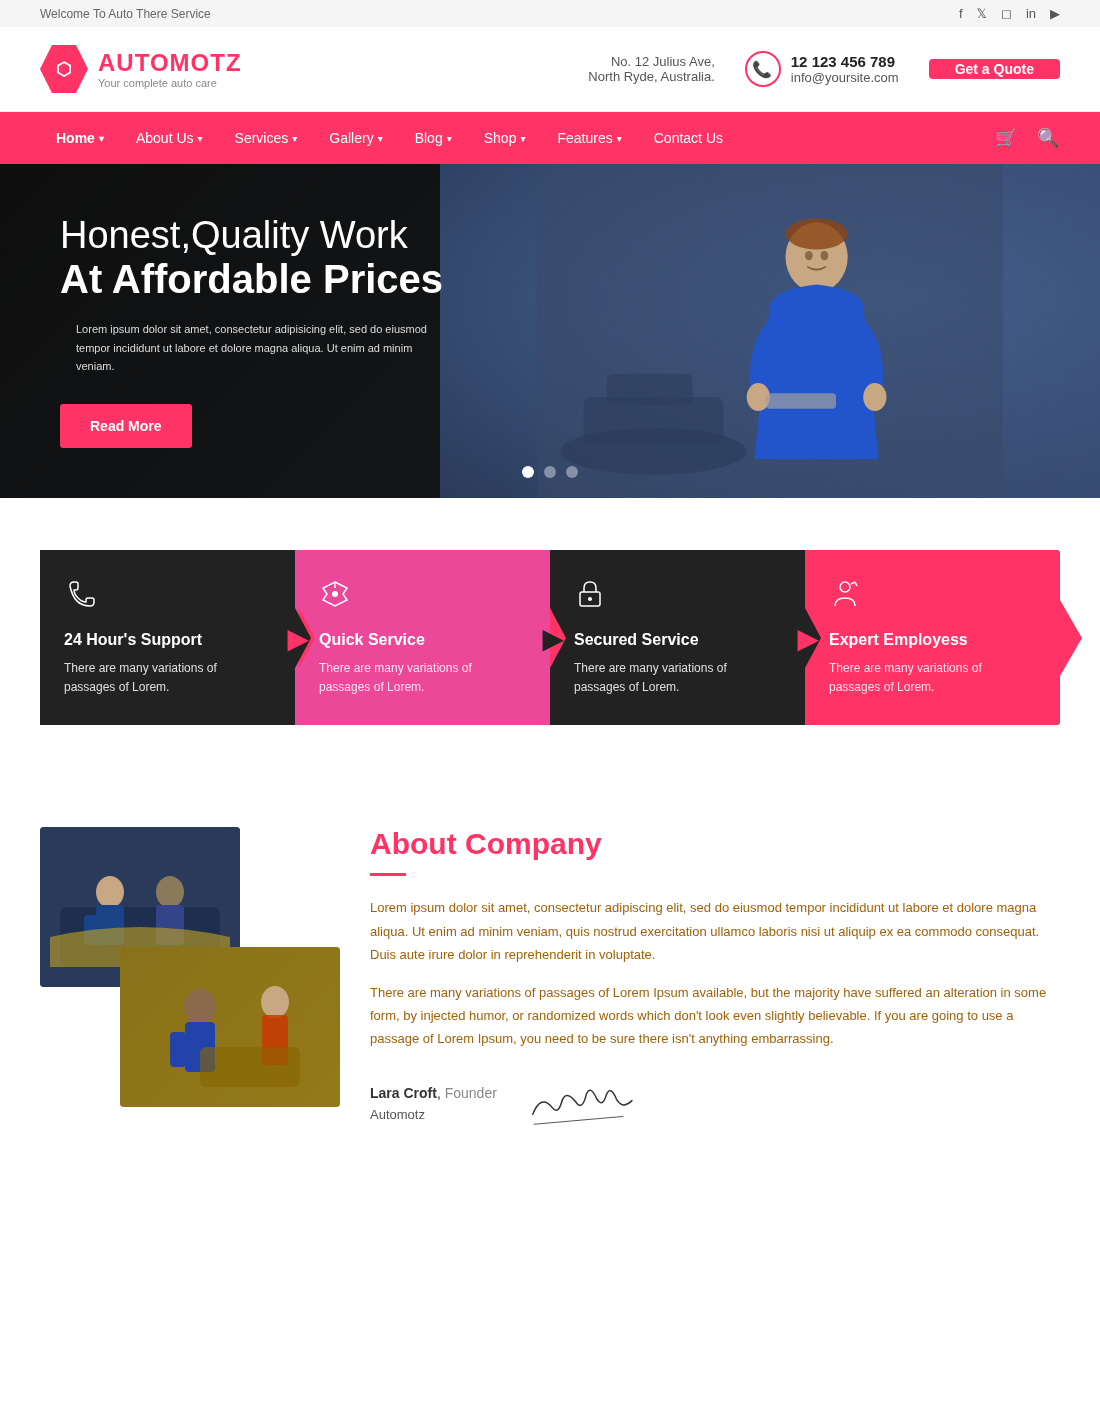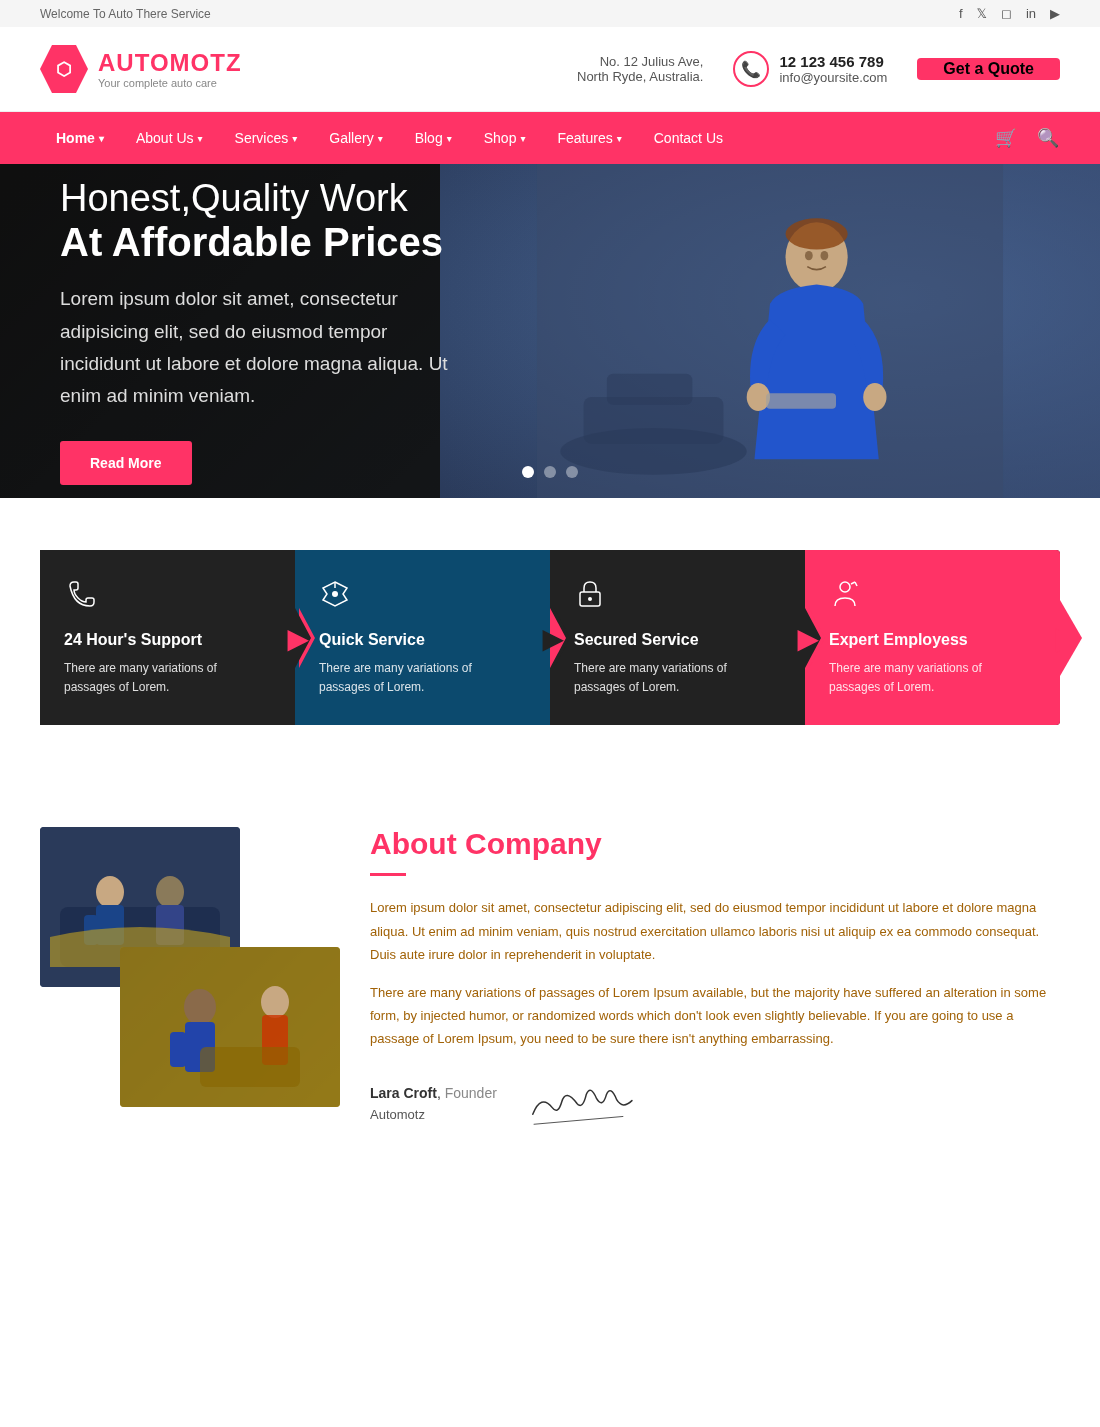--- a/index.html
+++ b/index.html
@@ -43,22 +43,22 @@
     .header-address { text-align: right; font-size: 13px; color: #555; }
     .header-phone { display: flex; align-items: center; gap: 10px; }
     .phone-icon-wrap {
       width: 36px; height: 36px; border: 2px solid #ff3366; border-radius: 50%;
       display: flex; align-items: center; justify-content: center;
       color: #ff3366; font-size: 16px;
     }
     .header-phone-info { font-size: 13px; color: #555; }
     .header-phone-info strong { display: block; font-size: 15px; color: #222; }
     .get-quote-btn {
-      background: #ff3366; color: #000000; border: none; padding: 2px 26px;
-      font-size: 16px; font-weight: 600; cursor: pointer; border-radius: 4px;
+      background: #ff3366; color: #ffffff; border: none; padding: 2px 26px;
+      font-size: 14px; font-weight: 600; cursor: pointer; border-radius: 4px;
     }
 
     
     .nav {
       background: #ff3366;
       padding: 0 40px;
       display: flex;
       align-items: center;
       justify-content: space-between;
     }
@@ -93,21 +93,21 @@
                   radial-gradient(ellipse at 70% 40%, #4a6a9a 0%, #2a3a5a 100%);
     }
     .hero-content {
       position: relative; z-index: 2;
       padding: 0 60px;
       max-width: 520px;
       color: #fff;
     }
     .hero-content h2 { font-size: 38px; font-weight: 400; margin-bottom: 4px; }
     .hero-content h2 strong { font-weight: 800; display: block; font-size: 40px; }
-    .hero-content p { font-size: 19px; line-height: 1.7; margin: 18px 0 28px; color: #ddd; }
+    .hero-content p { font-size: 11px; line-height: 1.7; margin: 18px 16px 28px; color: #ddd; }
     .read-more-btn {
       background: #ff3366; color: #fff; border: none; padding: 14px 30px;
       font-size: 14px; font-weight: 600; cursor: pointer; border-radius: 3px;
     }
     .hero-dots {
       position: absolute; bottom: 20px; left: 50%;
       transform: translateX(-50%);
       display: flex; gap: 10px;
     }
     .hero-dot {
@@ -346,21 +346,21 @@
         <svg width="32" height="32" viewBox="0 0 32 32" fill="none" xmlns="http://www.w3.org/2000/svg">
           <path d="M6 8 Q6 4 10 4 L12 4 Q14 4 14 6 L14 10 Q14 12 12 12 L10 12 Q10 16 14 20 Q18 24 22 24 L22 22 Q22 20 24 20 L28 20 Q30 20 30 22 L30 24 Q30 28 26 28 Q10 28 6 8 Z" stroke="white" stroke-width="1.5" fill="none"></path>
         </svg>
       </div>
       <div class="feature-title">24 Hour's Support</div>
       <div class="feature-desc">There are many variations of passages of Lorem.</div>
       <div style="position:absolute;right:-16px;top:50%;transform:translateY(-50%);width:0;height:0;border-top:30px solid transparent;border-bottom:30px solid transparent;border-left:16px solid #222;z-index:10;"></div>
       <div style="position:absolute;right:-20px;top:50%;transform:translateY(-50%);width:0;height:0;border-top:30px solid transparent;border-bottom:30px solid transparent;border-left:16px solid #ff3366;z-index:9;"></div>
     </div>
 
-    <div class="feature-item" style="background:#0c4a6e;color:#fff;position:relative;">
+    <div class="feature-item" style="background:#ec4899;color:#fff;position:relative;">
       <div class="feature-icon">
         <svg width="32" height="32" viewBox="0 0 32 32" fill="none" xmlns="http://www.w3.org/2000/svg">
           <path d="M16 4 L28 10 L24 16 L28 22 L16 28 L4 22 L8 16 L4 10 Z" stroke="white" stroke-width="1.5" fill="none"></path>
           <circle cx="16" cy="16" r="3" fill="white"></circle>
           <line x1="16" y1="4" x2="16" y2="10" stroke="white" stroke-width="1.5"></line>
         </svg>
       </div>
       <div class="feature-title">Quick Service</div>
       <div class="feature-desc">There are many variations of passages of Lorem.</div>
       <div style="position:absolute;right:-16px;top:50%;transform:translateY(-50%);width:0;height:0;border-top:30px solid transparent;border-bottom:30px solid transparent;border-left:16px solid #ff3366;z-index:10;"></div>

